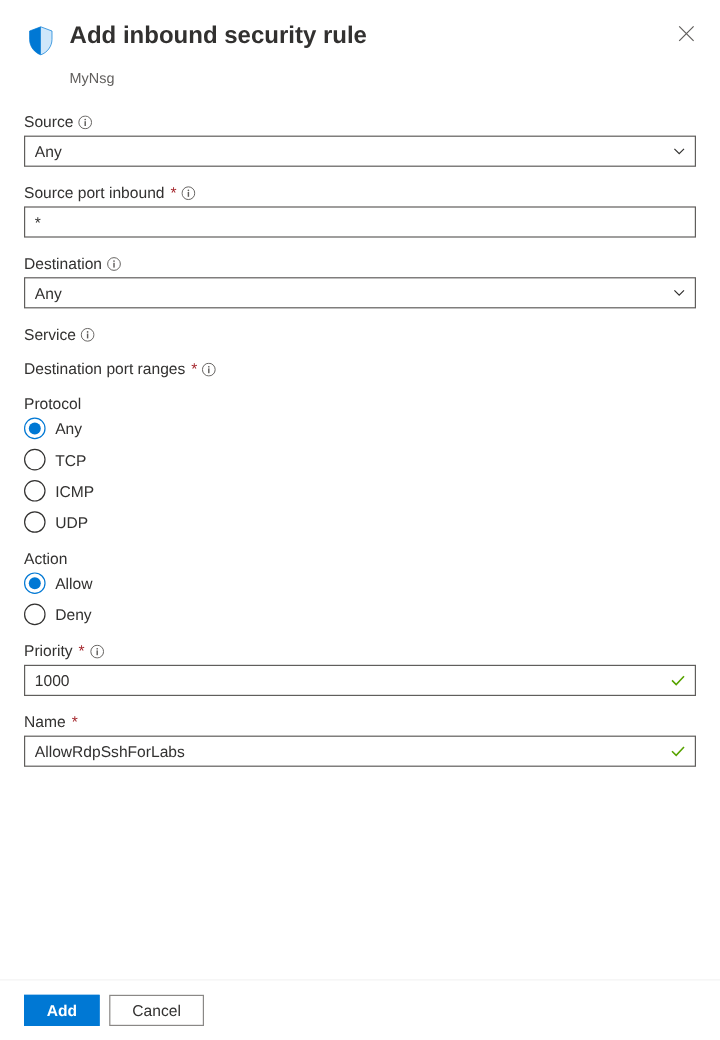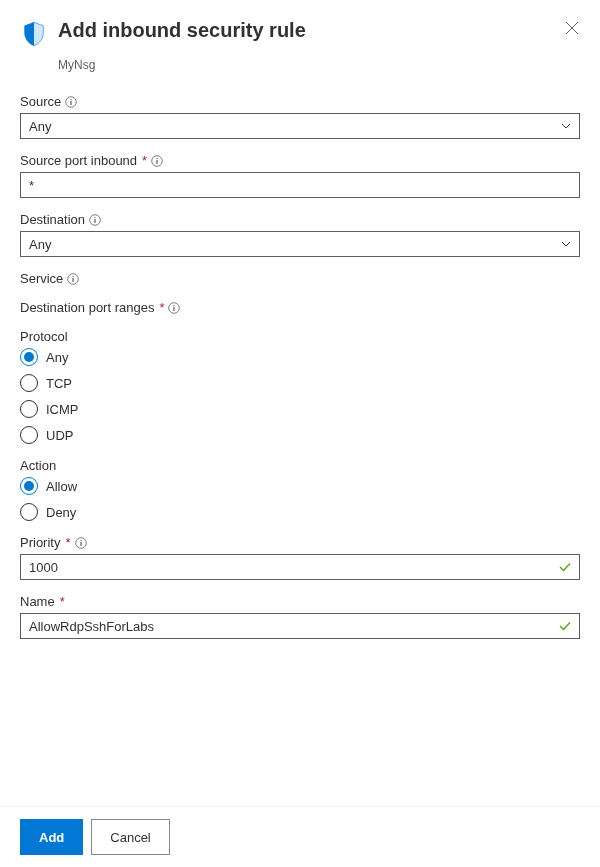--- a/index.html
+++ b/index.html
@@ -154,21 +154,21 @@
       bottom: 0;
       left: 0;
       right: 0;
       padding: 12px 20px;
       background: #fff;
       display: flex;
       gap: 8px;
       border-top: 1px solid rgba(0,0,0,0.05);
     }
     .btn {
-      height: 36px;
+      height: 26px;
       padding: 0 18px;
       font-size: 13px;
       font-family: inherit;
       cursor: pointer;
       border: 1px solid #8a8886;
       background: #fff;
       color: #323130;
     }
     .btn-primary {
       background: #0078d4;

